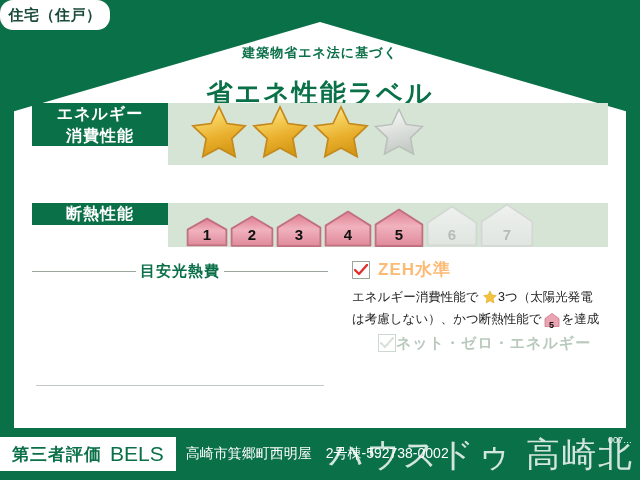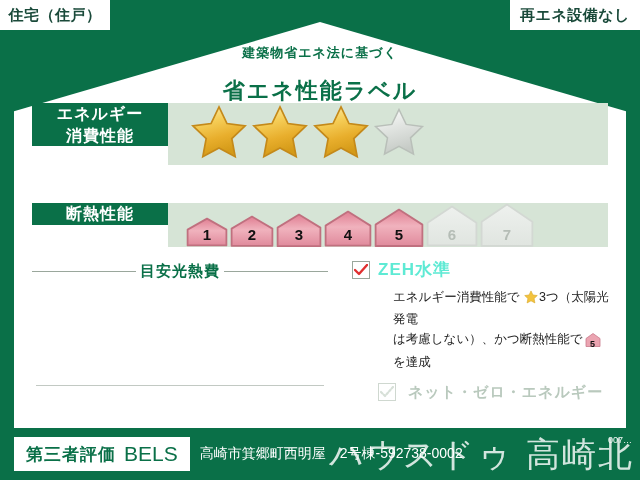--- a/index.html
+++ b/index.html
@@ -22,21 +22,21 @@
     color: #1a4a3a;
     font-weight: bold;
     font-size: 15px;
     letter-spacing: 0.5px;
     display: flex;
     align-items: center;
     justify-content: center;
     height: 30px;
     z-index: 6;
   }
-  #badge-left  { left: 0;  width: 110px; }
+  #badge-left  { left: 0;  width: 110px; border-radius: 13px; }
   #badge-right { right: 0; width: 130px; }
 
   
   #roof {
     position: absolute;
     left: 14px; right: 14px;
     top: 22px; bottom: 52px;
     background: #ffffff;
     clip-path: polygon(0% 22%, 50% 0%, 100% 22%, 100% 100%, 0% 100%);
     z-index: 2;
@@ -47,21 +47,21 @@
     left: 0; right: 0; top: 44px;
     text-align: center;
     z-index: 4;
     color: #0a7048;
   }
   #title-sub {
     font-size: 13px; font-weight: bold; letter-spacing: 1px;
     margin-bottom: 14px;
   }
   #title-main {
-    font-size: 22px; font-weight: bold; letter-spacing: 2px;
+    font-size: 26px; font-weight: bold; letter-spacing: 2px;
   }
 
   
   .perf-row {
     position: absolute;
     left: 32px; right: 32px;
     display: flex;
     align-items: flex-start;
     z-index: 4;
   }
@@ -147,56 +147,53 @@
   .zeh-head { display: flex; align-items: center; gap: 8px; }
   .chk {
     width: 18px; height: 18px;
     border: 1px solid #9aa79c;
     background: #ffffff;
     display: flex; align-items: center; justify-content: center;
     flex: 0 0 18px;
   }
   .chk.off { border-color: #cfd8d0; }
   #zeh-title {
-    font-size: 17px; font-weight: bold; color: #5eead4; letter-spacing: 1px;
+    font-size: 17px; font-weight: bold; color: #fdba74; letter-spacing: 1px;
   }
   #zeh-desc {
     margin-top: 7px;
     font-size: 12.5px;
     line-height: 1.55;
     color: #222222;
-    margin-left: 41px;
   }
   .inline-star { vertical-align: -3px; margin: 0 1px; }
   .inline-house { vertical-align: -4px; margin: 0 2px; position: relative; display: inline-block; }
   .inline-house .n {
     position: absolute; inset: 0; display: flex; align-items: flex-end;
     justify-content: center; font-size: 9px; font-weight: bold; color: #111;
     padding-bottom: 1px;
   }
   #zeh-net-row {
-    display: flex; align-items: center; gap: 12px;
-    margin-top: 10px;
+    display: flex; align-items: center; gap: 0;
     padding-left: 26px;
   }
   #zeh-net-label {
     font-size: 15px; font-weight: bold; color: #b9c9bd; letter-spacing: 1px;
   }
 
   
   #footer {
     position: absolute;
     left: 0; right: 0; bottom: 0; height: 52px;
     z-index: 5;
     display: flex;
     align-items: center;
   }
   #bels-box {
     background: #ffffff;
-    margin-left: 14px;
     height: 34px;
     padding: 0 12px;
     display: flex; align-items: center; gap: 8px;
     flex: 0 0 auto;
   }
   #bels-jp { font-size: 17px; font-weight: bold; color: #0a7048; letter-spacing: 1px; }
   #bels-en { font-size: 21px; font-weight: normal; color: #0a7048; letter-spacing: 0px; }
   #footer-address {
     color: #ffffff; font-size: 14px; margin-left: 10px;
     white-space: nowrap;
@@ -221,21 +218,20 @@
     font-family: "DejaVu Sans", sans-serif;
     margin-left: 11px;
   }
 </style>
 </head>
 <body>
 
 <div id="label-root">
 
   <div class="corner-badge" id="badge-left">住宅（住戸）</div>
-  <div class="corner-badge" id="badge-right">再エネ設備なし</div>
 
   <div id="roof"></div>
 
   <div id="title-block">
     <div id="title-sub">建築物省エネ法に基づく</div>
     <div id="title-main">省エネ性能ラベル</div>
   </div>
 
   <div class="perf-row" id="row-energy">
     <div class="perf-label">

